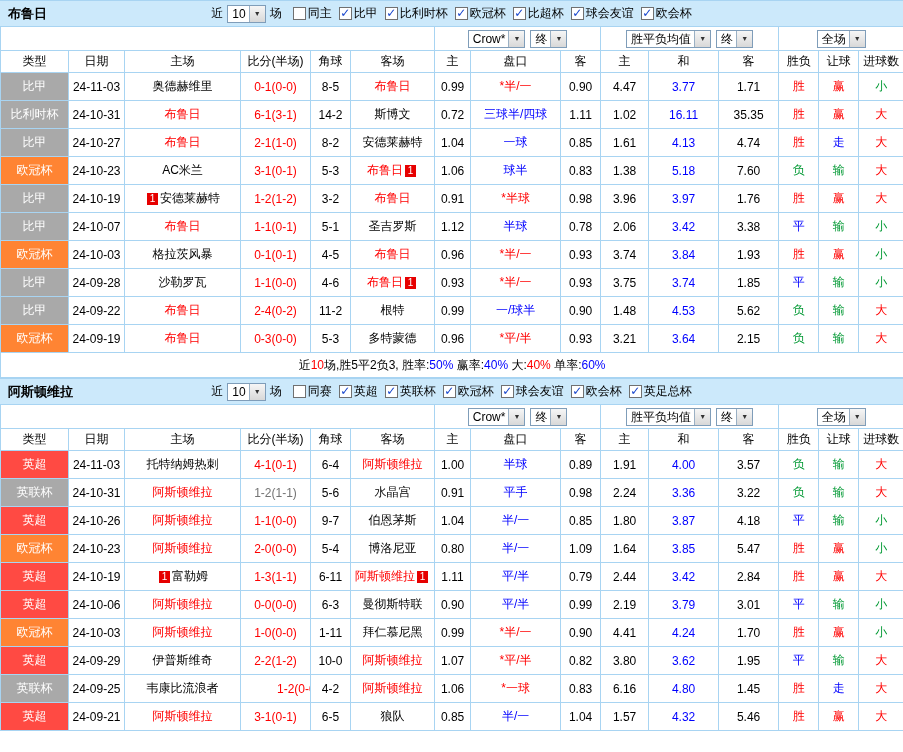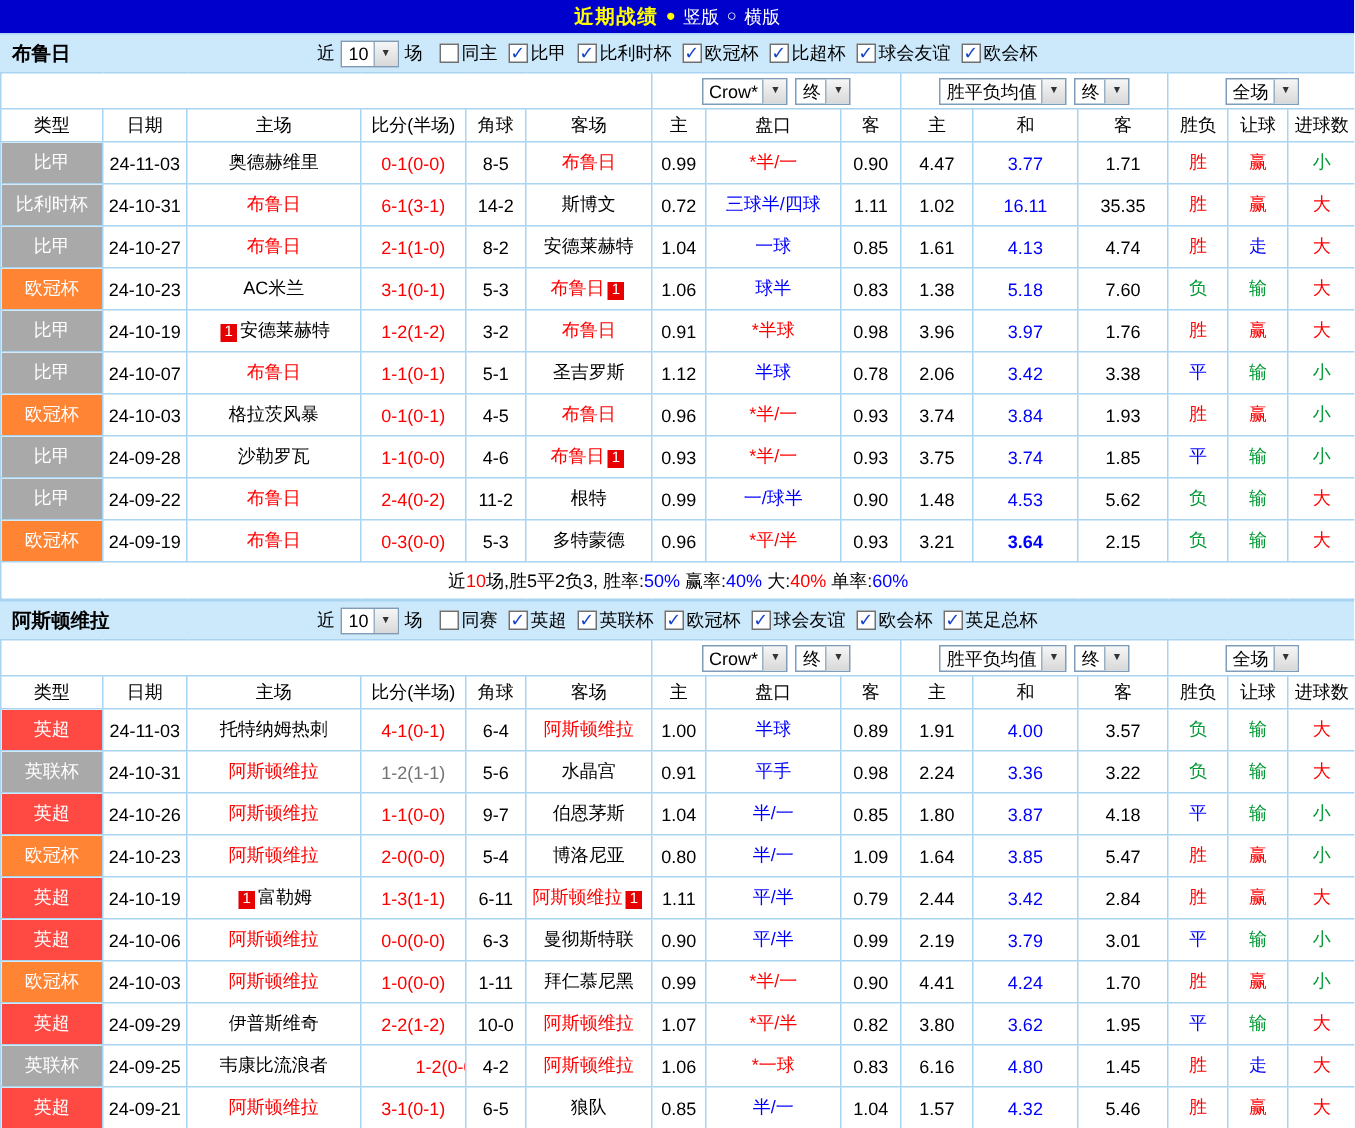--- a/index.html
+++ b/index.html
@@ -31,31 +31,20 @@
   tbody td{height:28px;}
   .league{color:#fff;}
   .badge{display:inline-block;min-width:11px;height:12px;background:#e60000;color:#fff;font-size:10px;line-height:12px;text-align:center;margin:0 2px;}
   .summary-cell{height:25px;}
 </style>
 </head>
 <body>
 
 <div class="page">
 
-  <div class="topbar">
-    <span class="title">近期战绩</span>
-    <span class="marker">●</span>
-    <span class="radio">
-      <span>竖版</span>
-    </span>
-    <span class="circ">○</span>
-    <span class="radio">
-      <span>横版</span>
-    </span>
-  </div>
 
   <section class="team-section">
     <div class="sec-header">
       <span class="team-name">布鲁日</span>
       <div class="filter-bar">
         <span>近</span>
         <span class="select">
             <span class="val">10</span>
             <span class="arrow">▼</span>
           </span>
@@ -322,21 +311,21 @@
             <td class="league" style="background: rgb(255, 132, 51);">欧冠杯</td>
             <td>24-09-19</td>
             <td class="team"><span style="color: rgb(255, 0, 0);">布鲁日</span></td>
             <td style="color: rgb(255, 0, 0);">0-3(0-0)</td>
             <td>5-3</td>
             <td class="team"><span>多特蒙德</span></td>
             <td>0.96</td>
             <td style="color: rgb(255, 0, 0);">*平/半</td>
             <td>0.93</td>
             <td>3.21</td>
-            <td style="color: rgb(0, 0, 255); font-weight: bold;">3.64</td>
+            <td style="color: rgb(0, 0, 255);">3.64</td>
             <td>2.15</td>
             <td style="color: rgb(0, 153, 51);">负</td>
             <td style="color: rgb(0, 153, 51);">输</td>
             <td style="color: rgb(255, 0, 0);">大</td>
           </tr>
         </tbody>
       <tfoot>
         <tr>
           <td colspan="15" class="summary-cell"><span style="color: rgb(0, 0, 0);">近</span><span style="color: rgb(255, 0, 0);">10</span><span style="color: rgb(0, 0, 0);">场,胜5平2负3, 胜率:</span><span style="color: rgb(0, 0, 255);">50%</span><span style="color: rgb(0, 0, 0);"> 赢率:</span><span style="color: rgb(0, 0, 255);">40%</span><span style="color: rgb(0, 0, 0);"> 大:</span><span style="color: rgb(255, 0, 0);">40%</span><span style="color: rgb(0, 0, 0);"> 单率:</span><span style="color: rgb(0, 0, 255);">60%</span></td>
         </tr>

